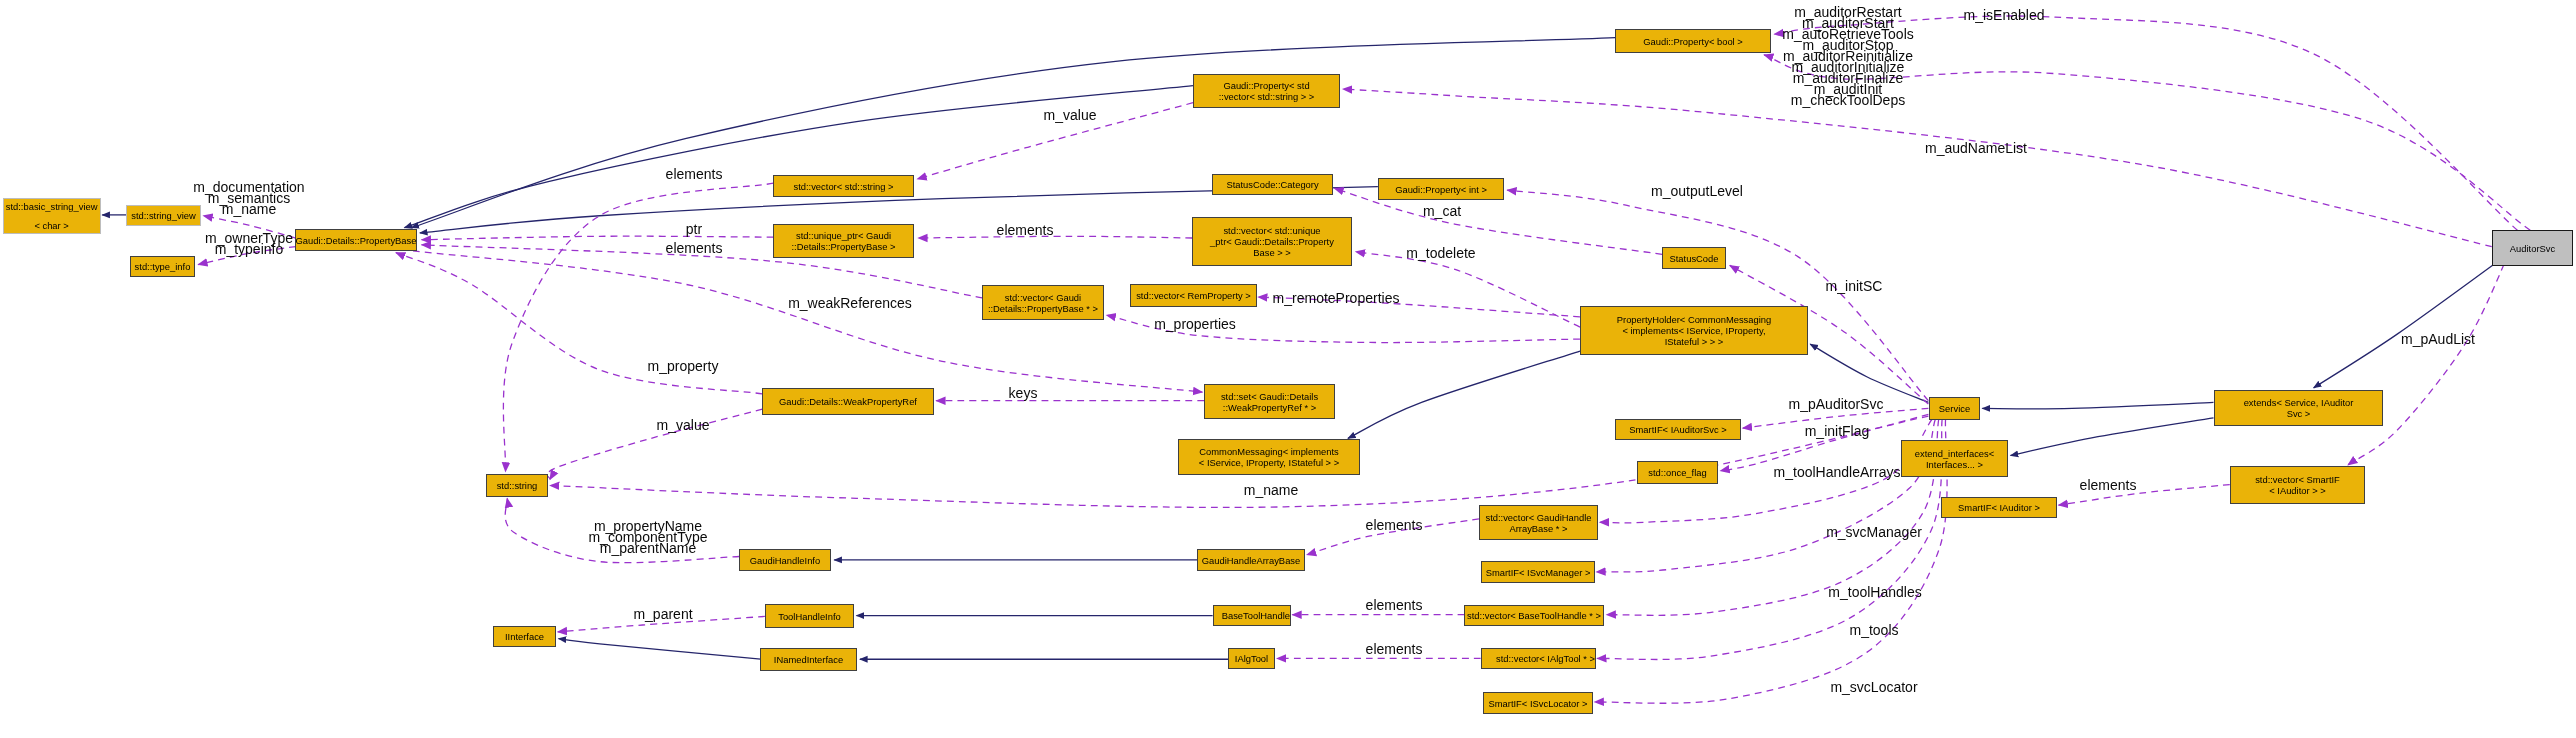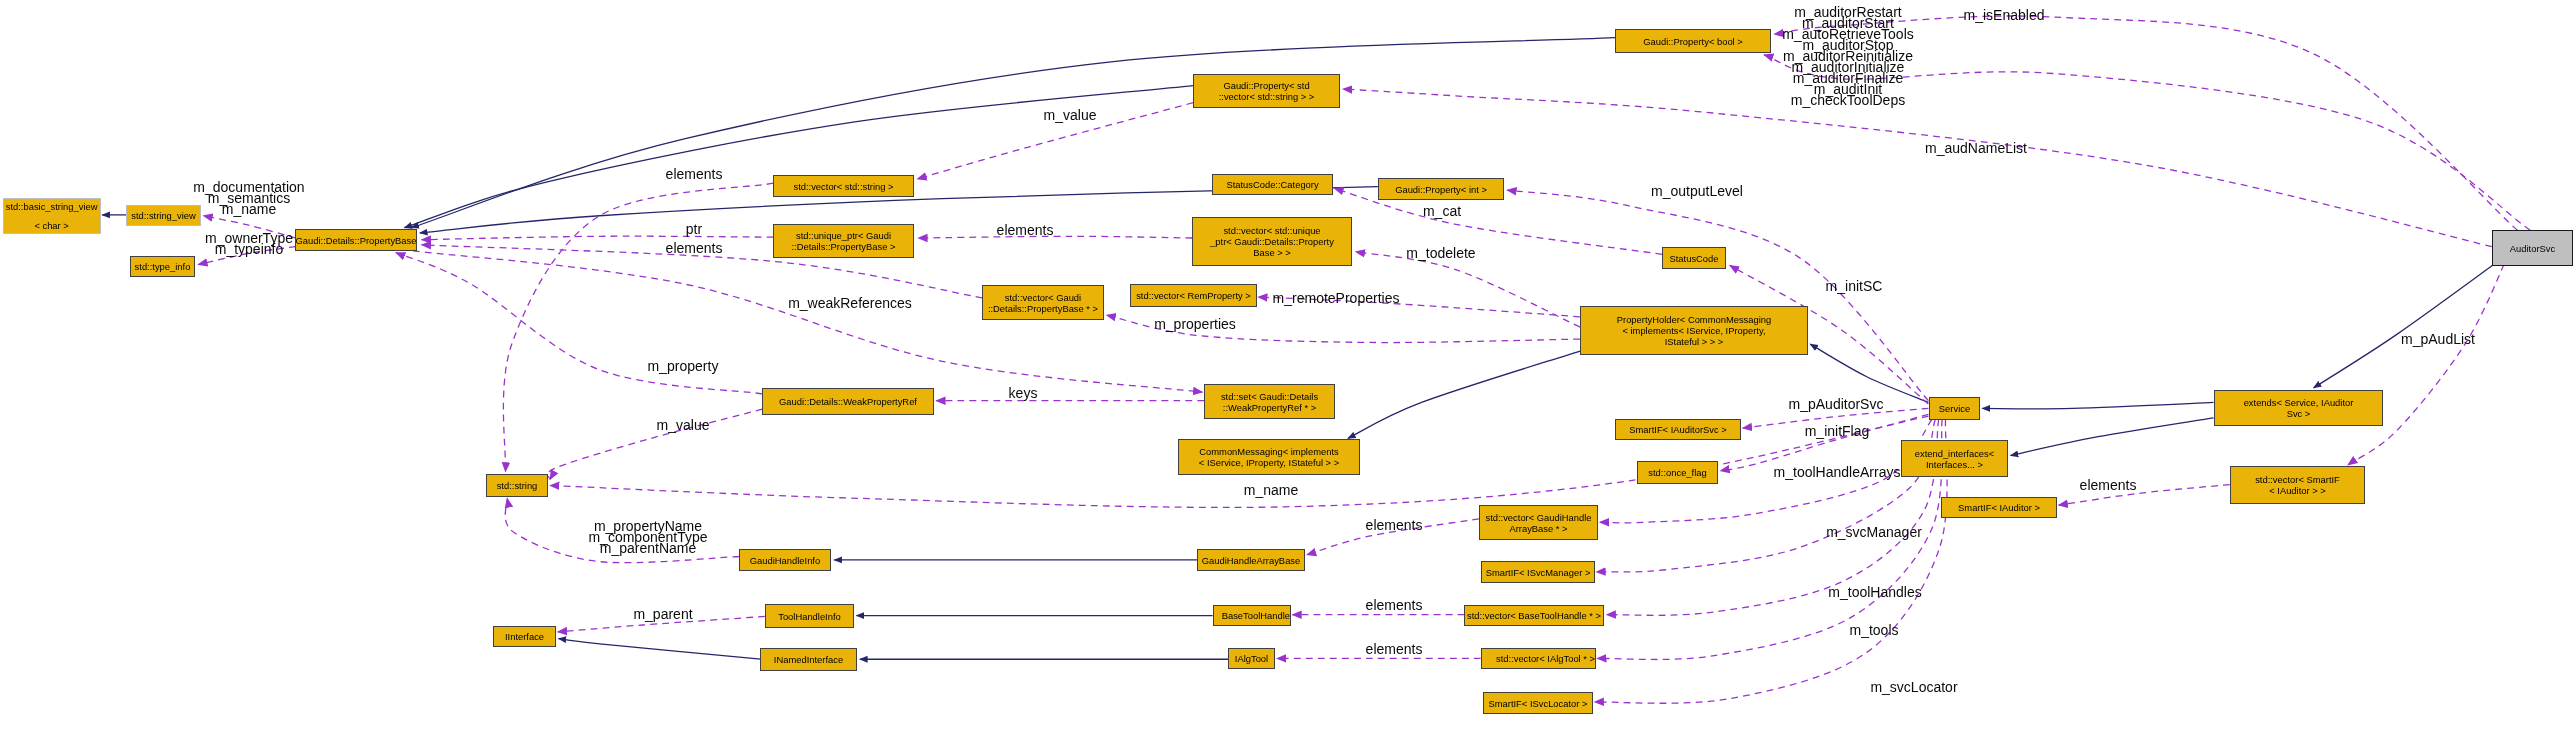--- a/index.html
+++ b/index.html
@@ -302,21 +302,21 @@
       </div>
       <div class="edge-label" style="left: 1874px; top: 527px;">
         <div>m_svcManager</div>
       </div>
       <div class="edge-label" style="left: 1875px; top: 587px;">
         <div>m_toolHandles</div>
       </div>
       <div class="edge-label" style="left: 1874px; top: 625px;">
         <div>m_tools</div>
       </div>
-      <div class="edge-label" style="left: 1874px; top: 682px; margin-left: 40px;">
+      <div class="edge-label" style="left: 1874px; top: 682px;">
         <div>m_svcLocator</div>
       </div>
       <div class="edge-label" style="left: 1394px; top: 520px;">
         <div>elements</div>
       </div>
       <div class="edge-label" style="left: 1394px; top: 600px;">
         <div>elements</div>
       </div>
       <div class="edge-label" style="left: 1394px; top: 644px;">
         <div>elements</div>

